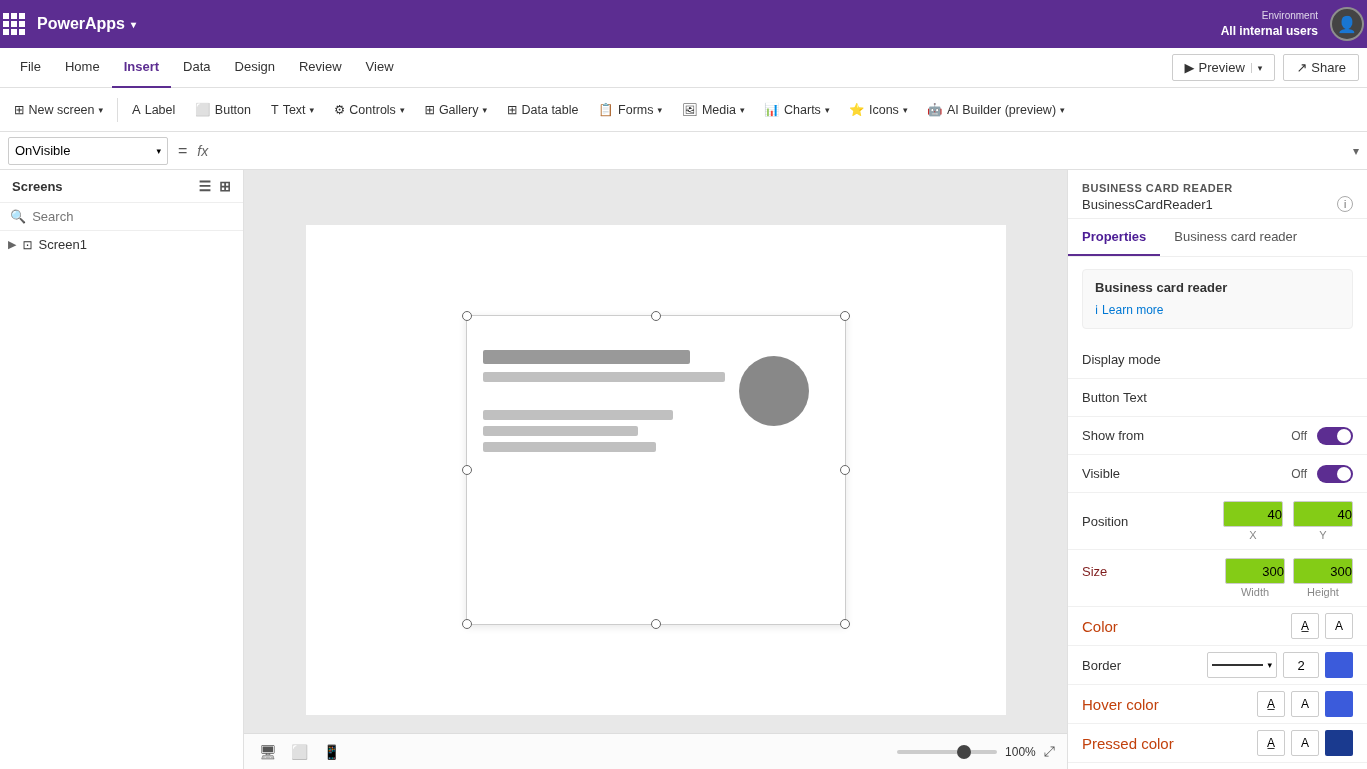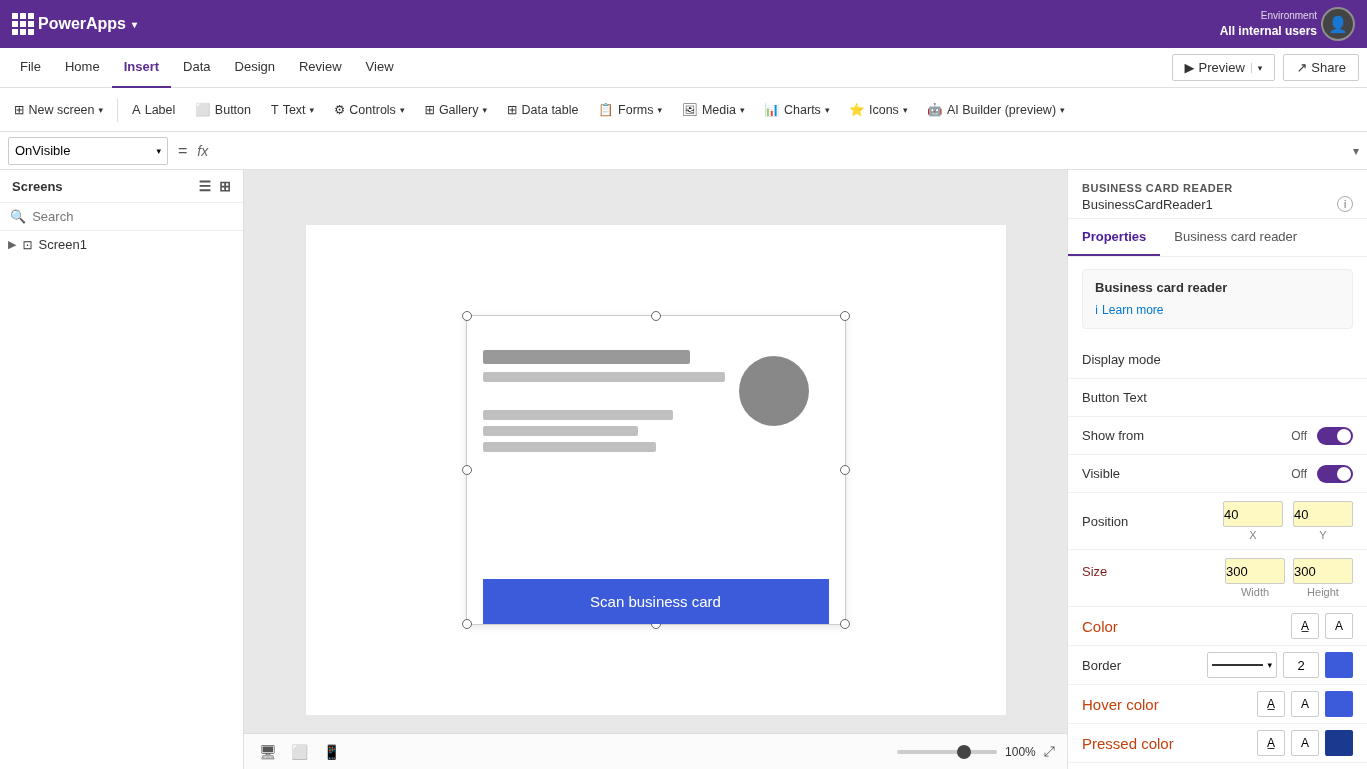--- a/index.html
+++ b/index.html
@@ -4,22 +4,22 @@
   <style>
     * { box-sizing: border-box; margin: 0; padding: 0; }
     body { font-family: 'Segoe UI', sans-serif; font-size: 13px; background: #f3f2f1; overflow: hidden; width: 1367px; height: 769px; }
 
     
     .top-bar {
       display: flex;
       align-items: center;
       background: #5c2d91;
       height: 48px;
-      padding: 0 12px;
-      gap: 4px;
+      padding: 0 3px;
+      gap: 12px;
     }
     .waffle-icon {
       display: grid;
       grid-template-columns: repeat(3, 6px);
       grid-template-rows: repeat(3, 6px);
       gap: 2px;
       cursor: pointer;
     }
     .waffle-icon span {
       display: block;
@@ -480,22 +480,22 @@
     .rp-toggle-off-text {
       font-size: 12px;
       color: #555;
     }
     .rp-number-input {
       width: 60px;
       height: 26px;
       border: 1px solid #ccc;
       border-radius: 2px;
       font-size: 13px;
-      text-align: left;
-      background: #fef9c3;
+      text-align: right;
+      background: #84cc16;
     }
     .rp-axis-label {
       font-size: 11px;
       color: #888;
       text-align: center;
       display: block;
     }
     .rp-number-group {
       display: flex;
       flex-direction: column;
@@ -755,23 +755,20 @@
               <div class="bc-line bc-line-sub"></div>
               <div style="margin-top:20px;display:flex;flex-direction:column;gap:6px;">
                 <div class="bc-line bc-line-short"></div>
                 <div class="bc-line bc-line-shorter"></div>
                 <div class="bc-line" style="width:50%;"></div>
               </div>
             </div>
             <div class="bc-circle"></div>
           </div>
 
-          <div class="bc-scan-btn">
-            <span>Scan business card</span>
-          </div>
         </div>
       </div>
     </div>
 
     <div class="canvas-bottom-bar">
       <div class="canvas-bottom-btn">🖥</div>
       <div class="canvas-bottom-btn">⬜</div>
       <div class="canvas-bottom-btn">📱</div>
       <div style="flex:1;"></div>
       <div class="zoom-slider">

